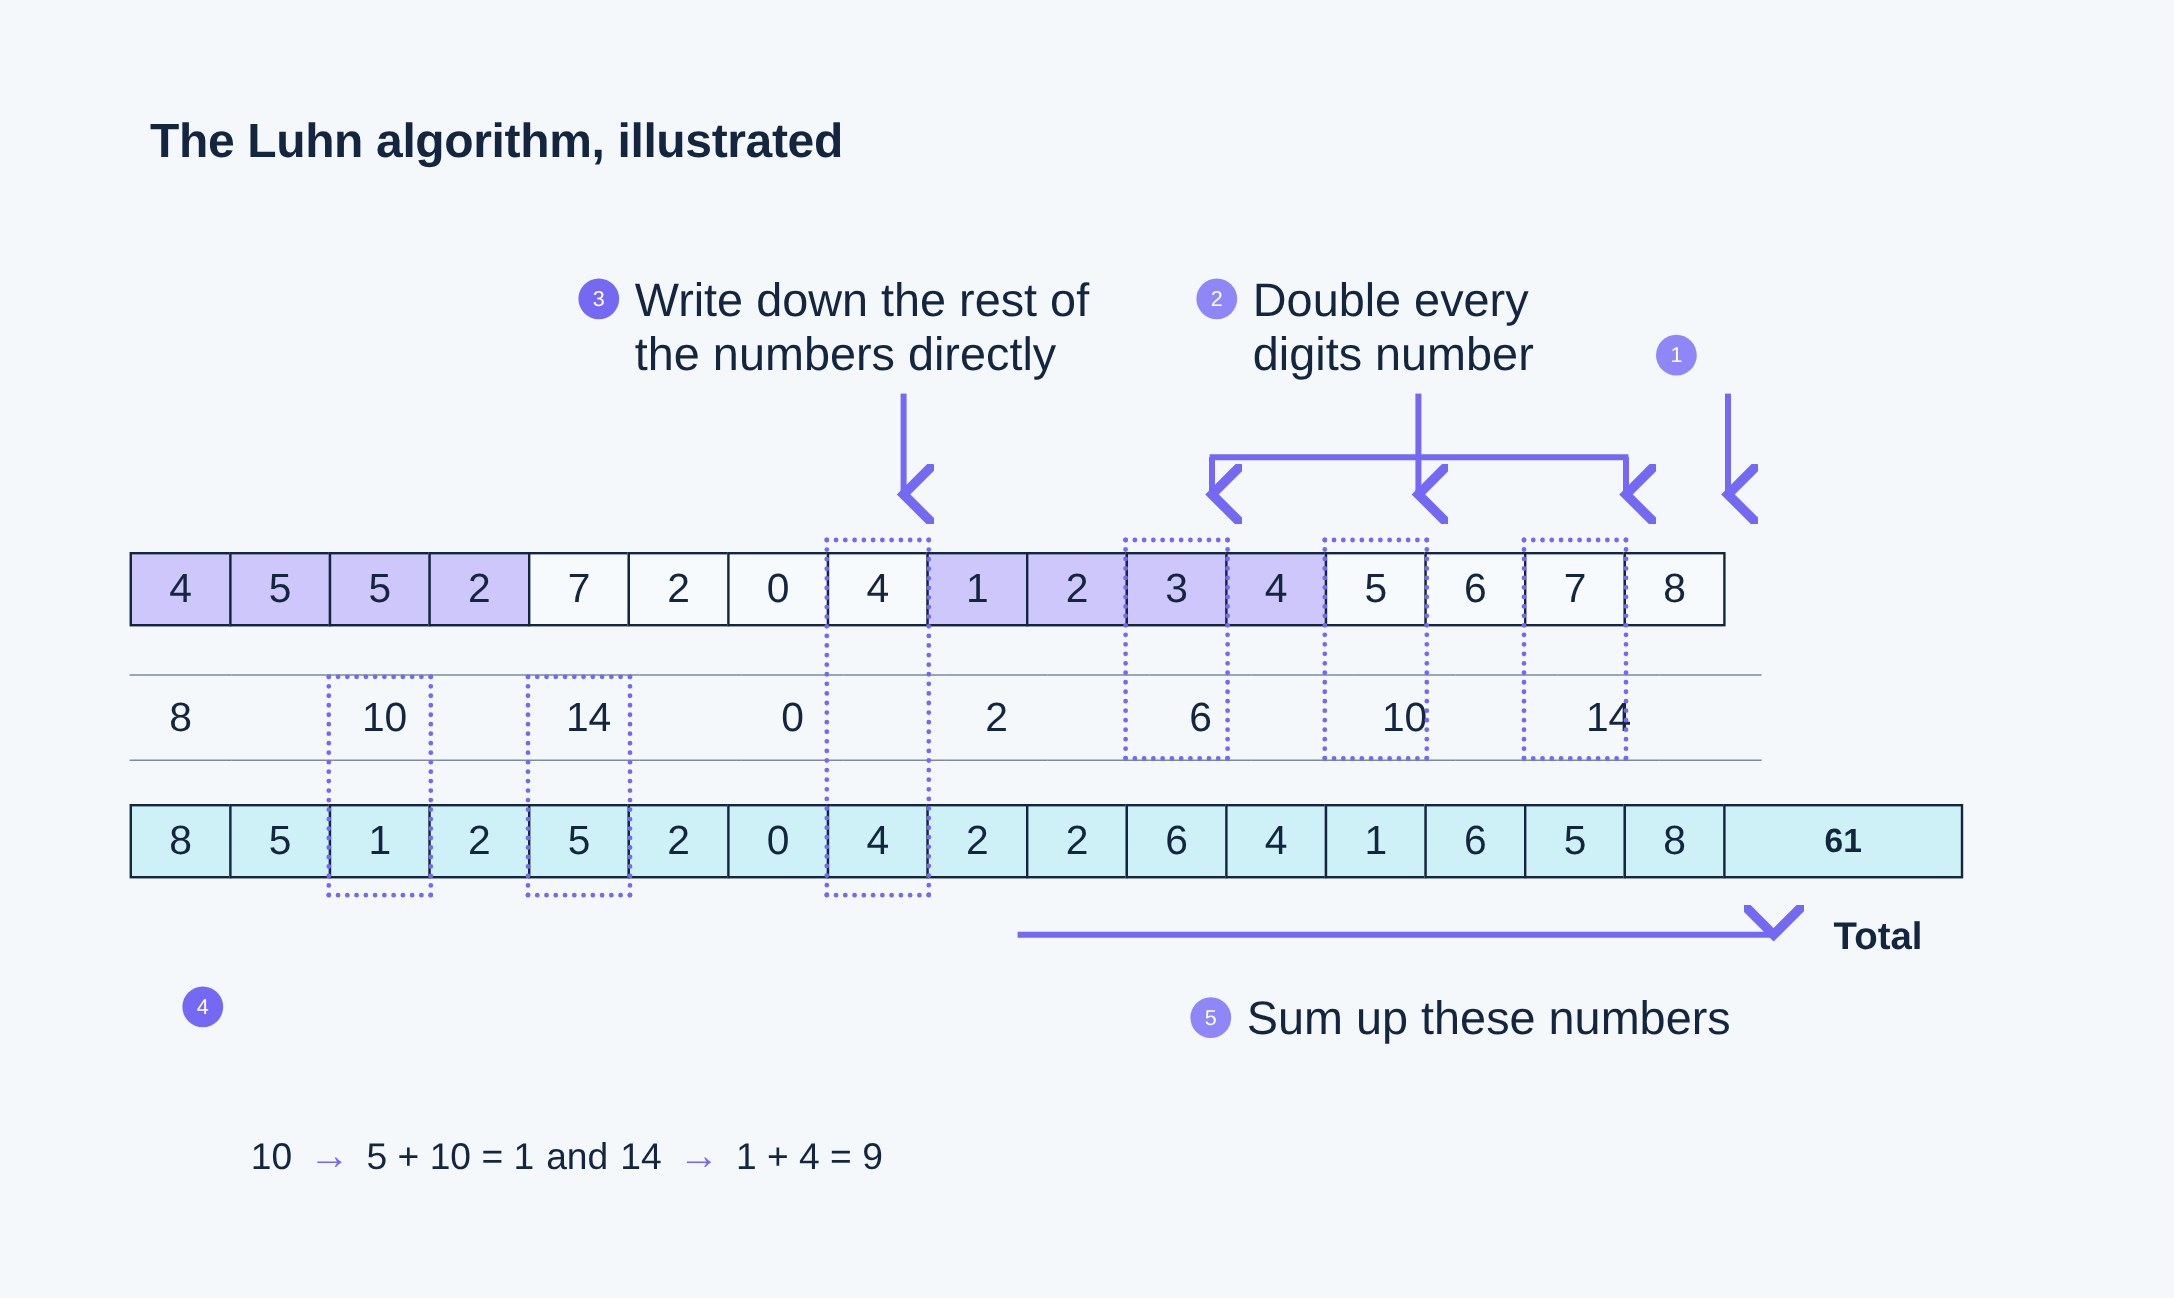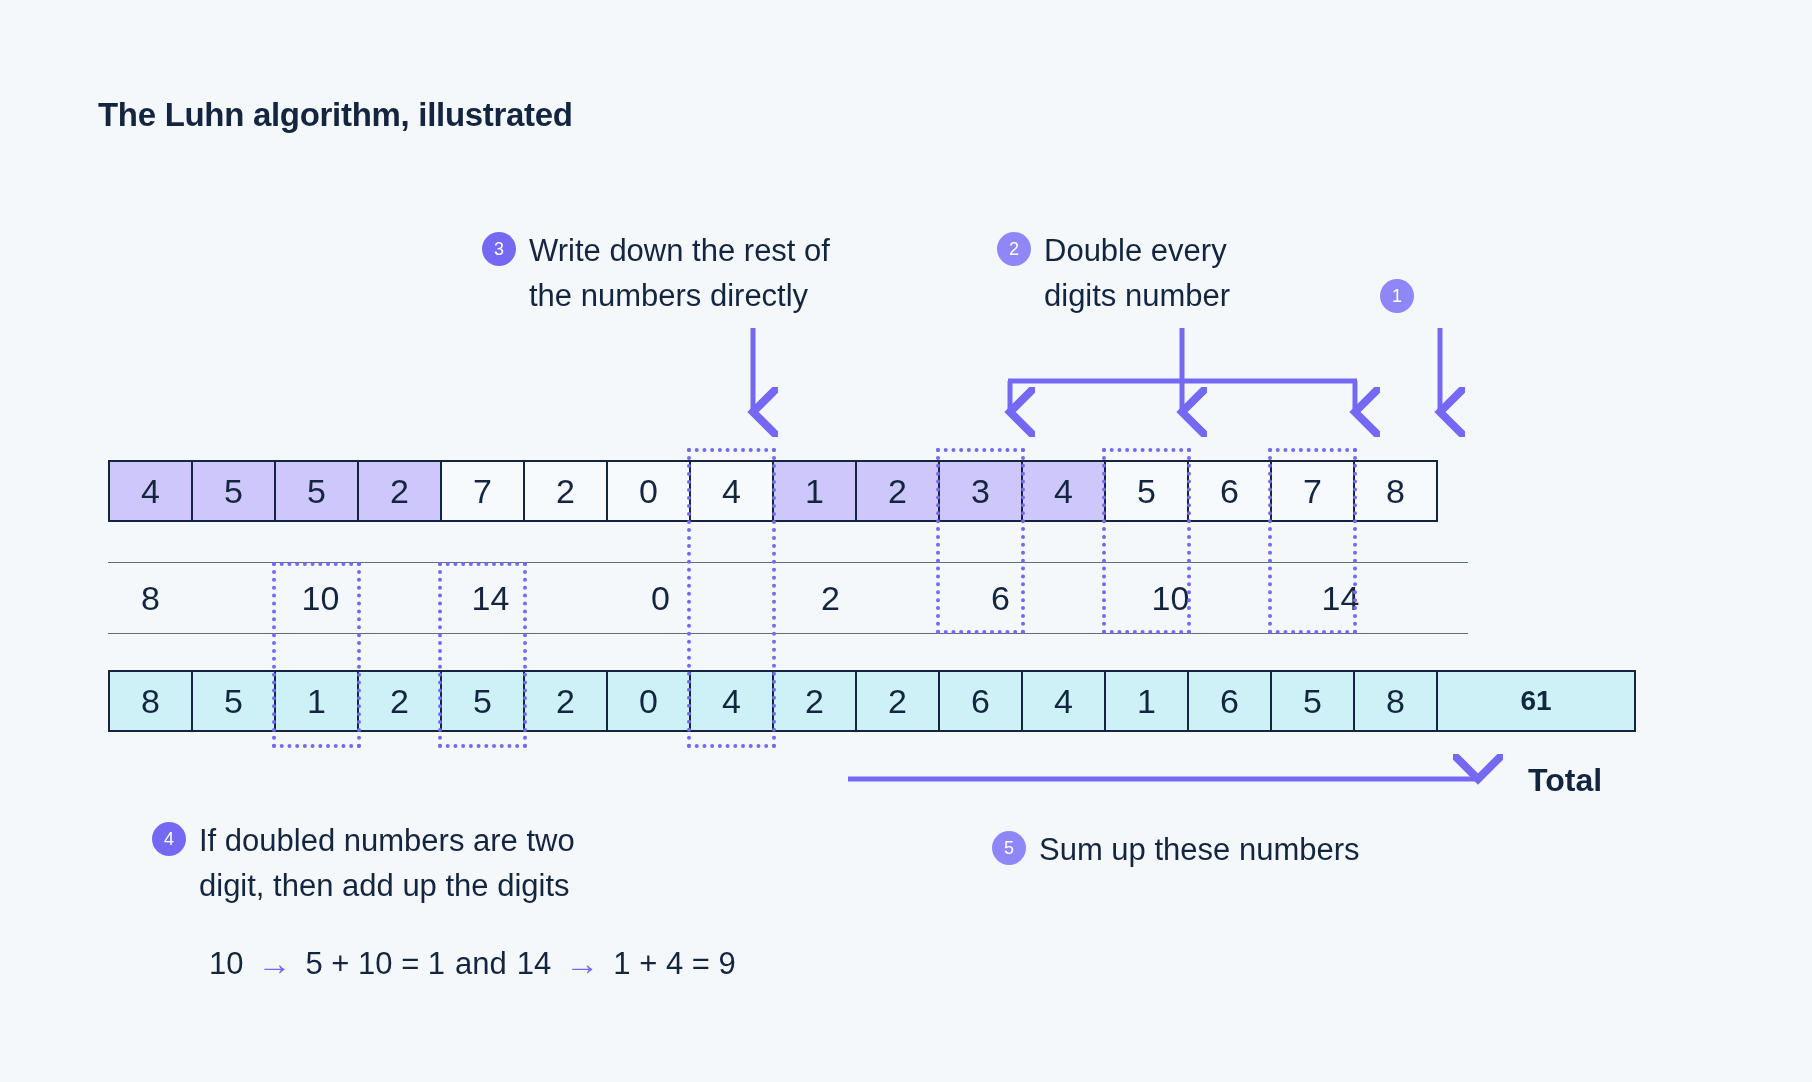--- a/index.html
+++ b/index.html
@@ -5,35 +5,35 @@
   html,body{margin:0;padding:0;}
   body{
     width:1812px;height:1082px;
     background:#f4f8fb;
     font-family:"Liberation Sans", sans-serif;
     color:#14263f;
     overflow:hidden;
     position:relative;
   }
   #page-title{
-    position:absolute;left:98px;top:96px;
-    font-size:33px;font-weight:bold;letter-spacing:-0.3px;
+    position:absolute;left:125px;top:96px;
+    font-size:40px;font-weight:bold;letter-spacing:-0.3px;
     color:#14263f;
   }
 
   
   .callout{position:absolute;display:flex;align-items:flex-start;gap:13px;}
   .badge{
     width:34px;height:34px;border-radius:50%;
     background:#7569f4;color:#ffffff;
     font-size:18px;line-height:34px;text-align:center;
     flex:0 0 34px;margin-top:4px;
   }
   .badge.lite{background:#8f86f7;}
-  .callout-text{font-size:31px;line-height:45px;color:#14263f;white-space:pre-line;}
+  .callout-text{font-size:39px;line-height:45px;color:#14263f;white-space:pre-line;}
 
   #callout-3{left:482px;top:228px;}
   #callout-2{left:997px;top:228px;}
   #callout-1{left:1380px;top:275px;}
   #callout-4{left:152px;top:818px;}
   #callout-5{left:992px;top:827px;}
 
   
   #arrows{position:absolute;left:0;top:0;width:1812px;height:1082px;pointer-events:none;}
 
@@ -112,22 +112,20 @@
   <div class="callout-text">Double every
 digits number</div>
 </div>
 
 <div class="callout" id="callout-1">
   <div class="badge lite">1</div>
 </div>
 
 <div class="callout" id="callout-4">
   <div class="badge">4</div>
-  <div class="callout-text">If doubled numbers are two
-digit, then add up the digits</div>
 </div>
 
 <div class="callout" id="callout-5">
   <div class="badge lite">5</div>
   <div class="callout-text">Sum up these numbers</div>
 </div>
 
 <svg id="arrows">
   <defs>
     <marker id="ah" markerWidth="10" markerHeight="10" refX="5" refY="5" orient="auto" markerUnits="strokeWidth">

